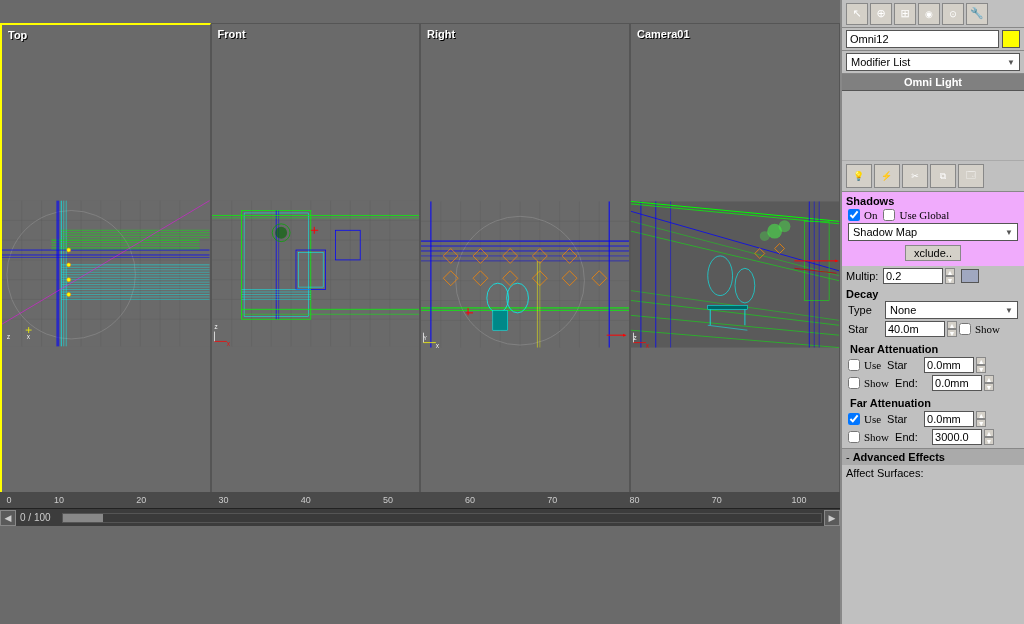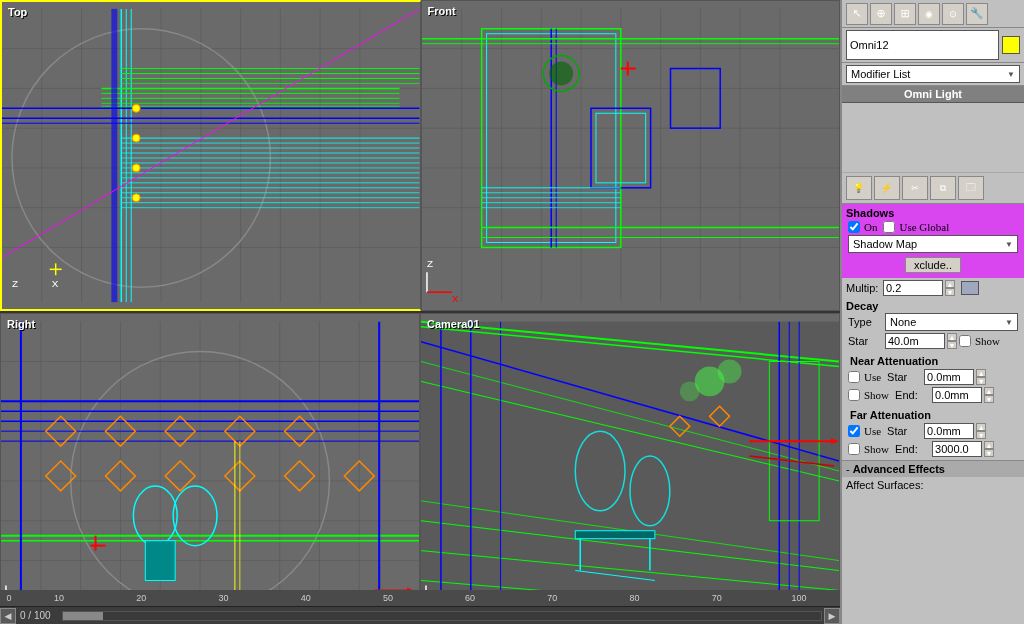--- a/index.html
+++ b/index.html
@@ -10,24 +10,25 @@
       font-family: Arial, sans-serif;
       font-size: 11px;
       color: #fff;
       overflow: hidden;
       display: flex;
     }
 
     
     .viewport-area {
       width: 840px;
-      height: 624px;
-      display: flex;
-      flex-direction: column;
+      height: 503px;
+      display: flex;
+      flex-direction: row;
       position: relative;
+      margin-top: 23px;
     }
 
     .viewport-top {
       display: flex;
       flex: 1;
       border-bottom: 2px solid #333;
     }
 
     .viewport-bottom {
       display: flex;
@@ -153,21 +154,21 @@
       border-bottom: 1px solid #888;
     }
 
     .object-name-input {
       flex: 1;
       background: #fff;
       border: 1px solid #555;
       color: #000;
       font-size: 11px;
       padding: 1px 3px;
-      height: 30px;
+      height: 18px;
     }
 
     .color-swatch {
       width: 18px;
       height: 18px;
       background: #ffff00;
       border: 1px solid #555;
       margin-left: 3px;
       cursor: pointer;
     }
@@ -656,21 +657,21 @@
   <div style="background:#c0c0c0;height:70px;border-bottom:1px solid #aaa;"></div>
 
   <div class="icon-row">
     <div class="icon-btn" style="font-size:9px;">💡</div>
     <div class="icon-btn" style="font-size:9px;">⚡</div>
     <div class="icon-btn" style="font-size:9px;">✂</div>
     <div class="icon-btn" style="font-size:9px;">⧉</div>
     <div class="icon-btn" style="font-size:9px;">🗔</div>
   </div>
 
-  <div style="background:#d946ef;padding:2px 4px;">
+  <div style="background:#f0abfc;padding:2px 4px;">
     <div style="color:#000;font-size:11px;font-weight:bold;padding:1px 0;">Shadows</div>
     <div class="prop-row">
       <input type="checkbox" checked="" class="prop-checkbox" style="">
       <span class="cb-label">On</span>
       <input type="checkbox" class="prop-checkbox" style="margin-left: 4px;">
       <span class="cb-label">Use Global</span>
     </div>
     <div class="prop-row">
       <div class="dropdown" style="flex:1;">
         <span>Shadow Map</span>

